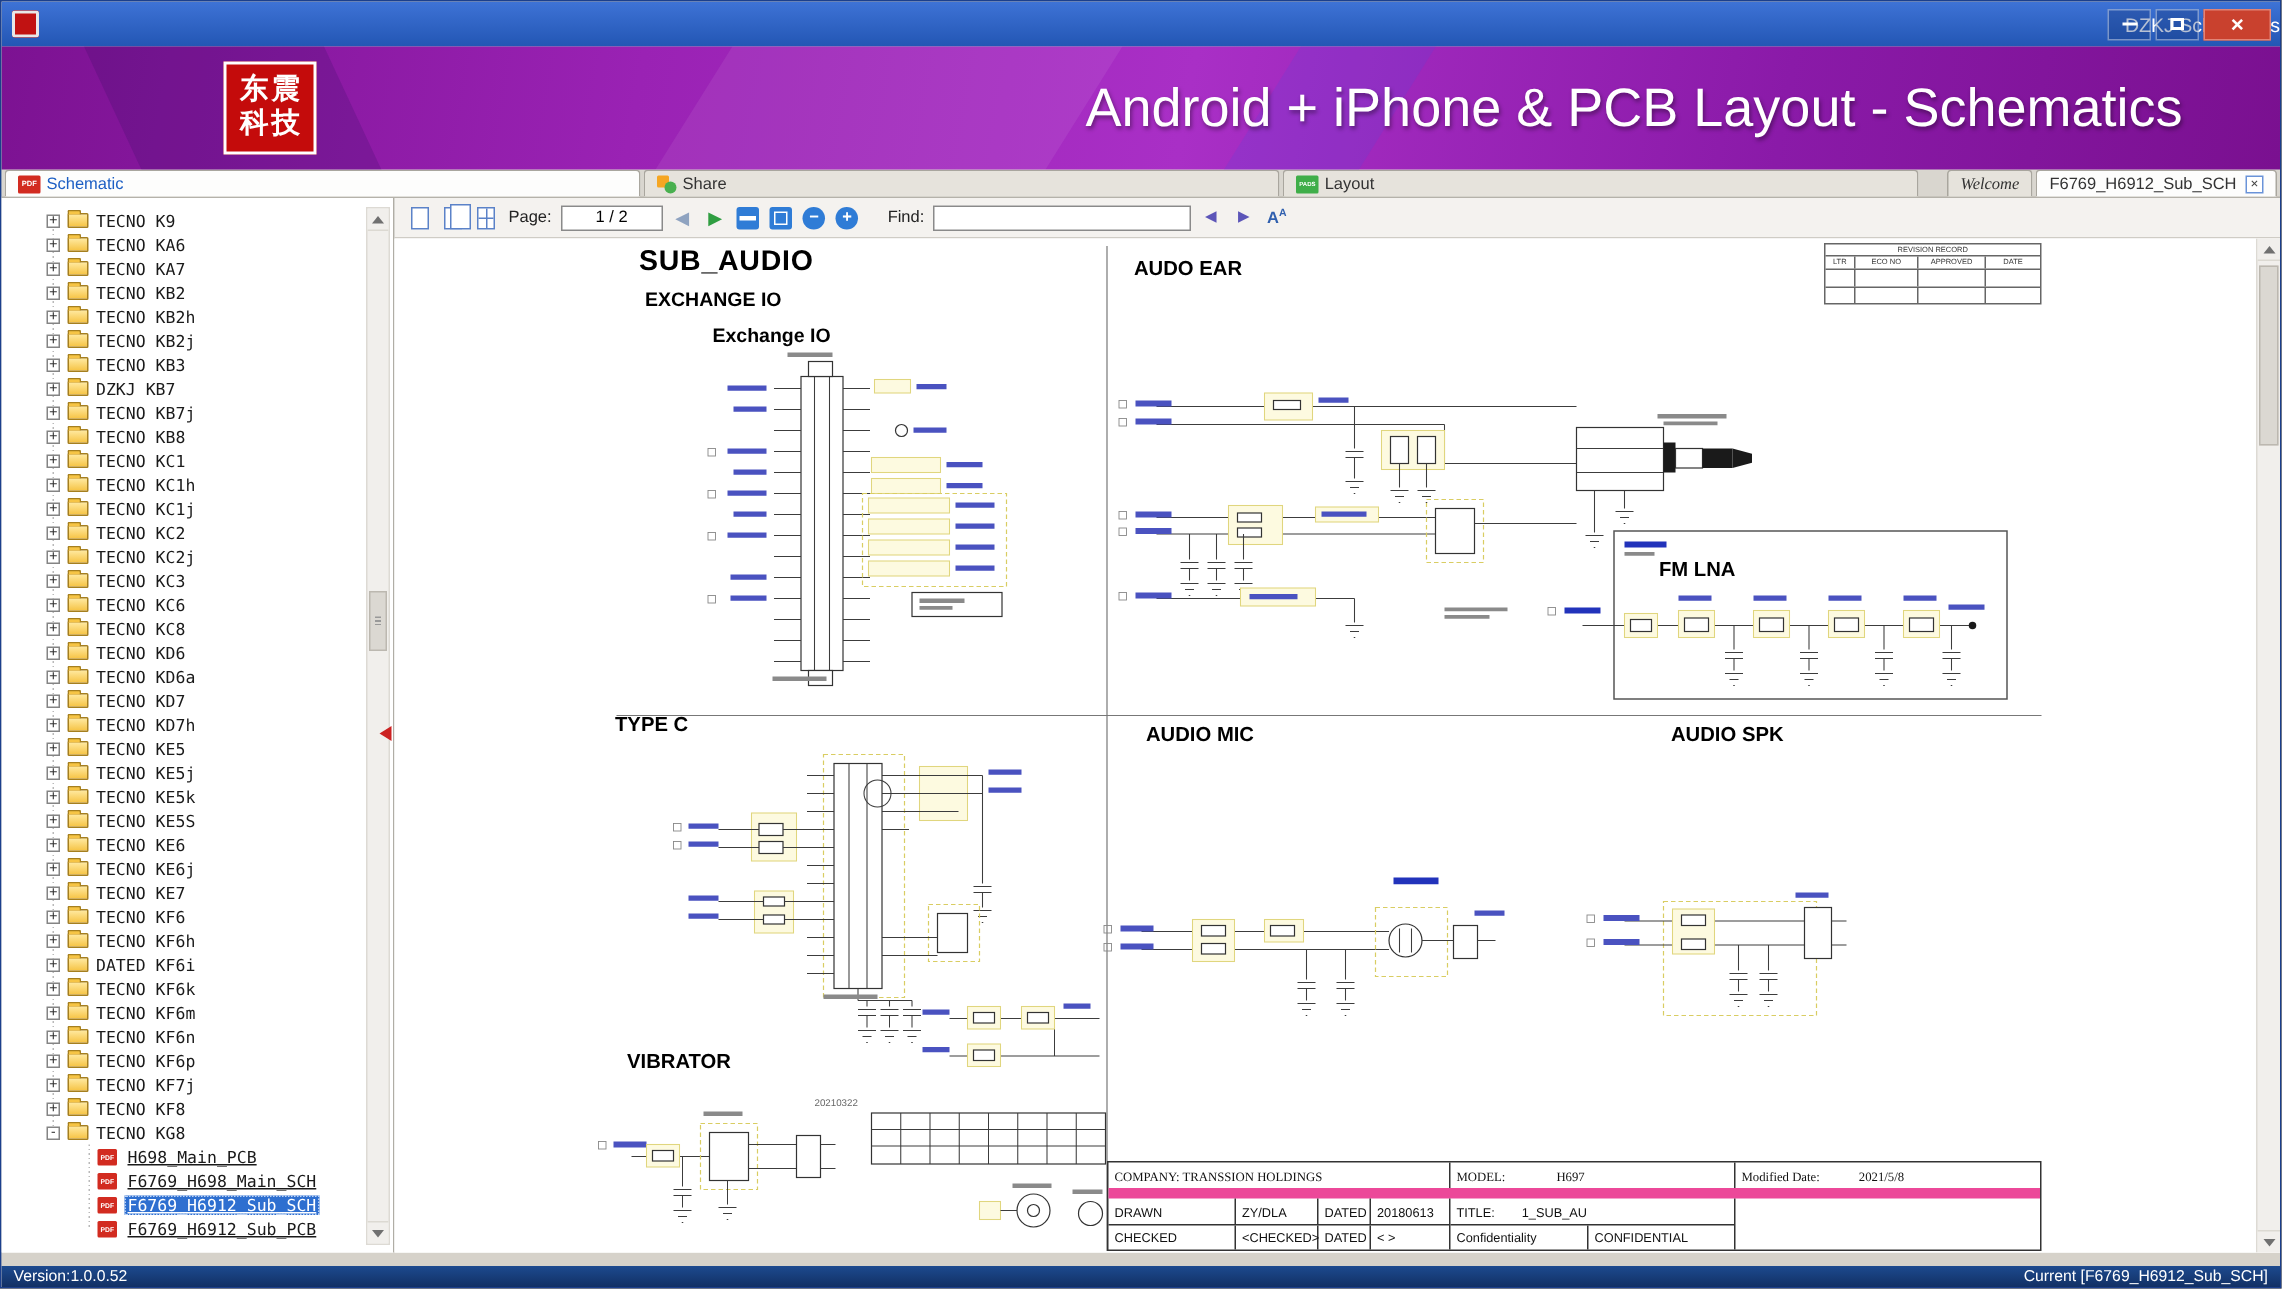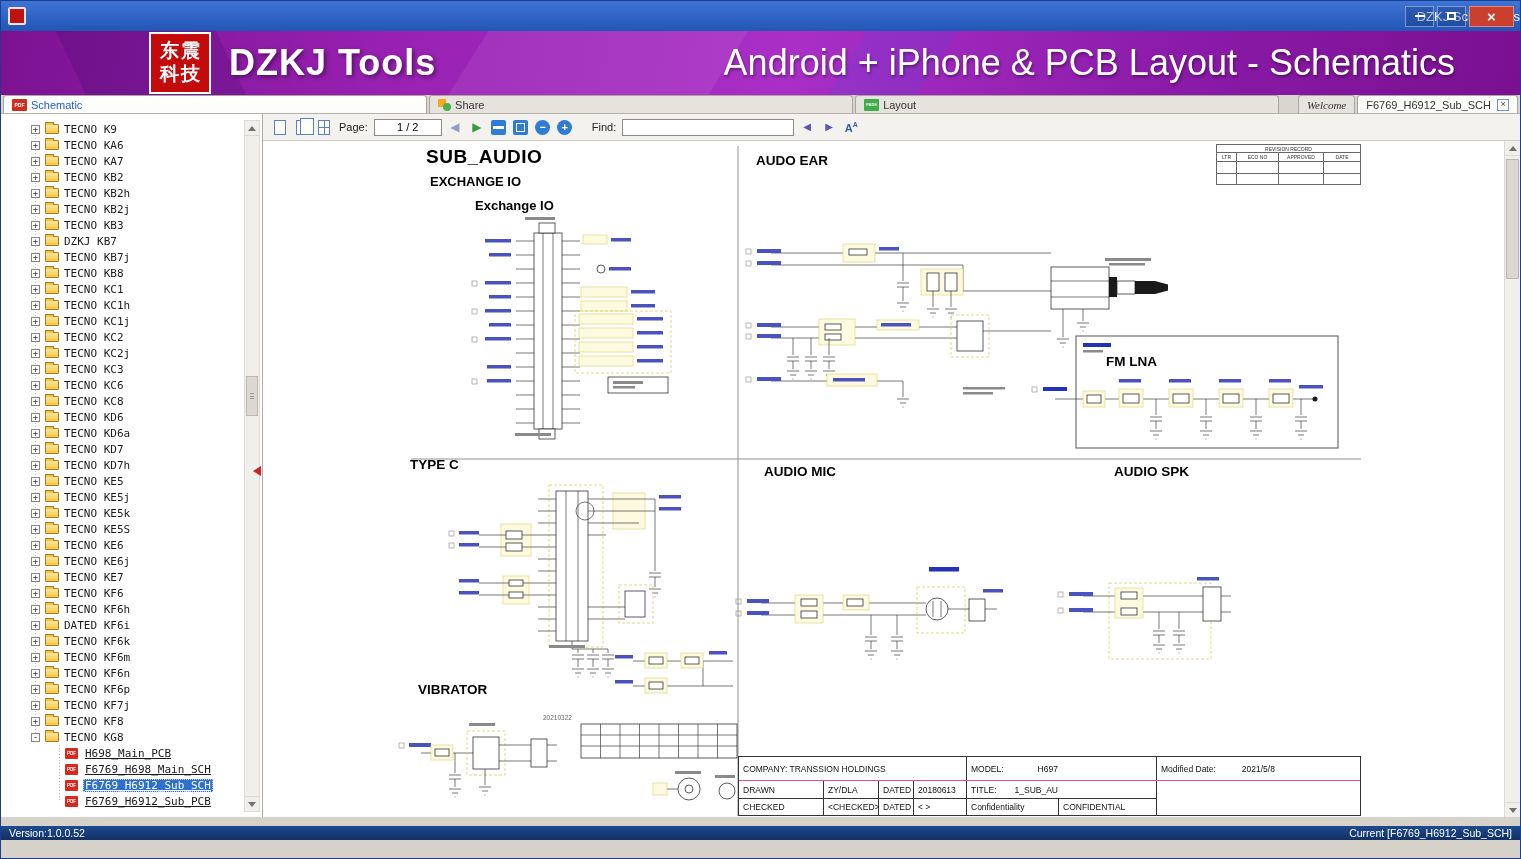--- a/index.html
+++ b/index.html
@@ -13,21 +13,21 @@
   .titlebar { height:30px; background:linear-gradient(#3e73d6,#2356b4); display:flex; align-items:center; position:relative; color:#fff; }
   .titlebar-icon { width:18px; height:18px; margin-left:7px; background:#c11212; border-radius:2px; z-index:2; box-shadow:inset 0 0 0 2px #e8e8e8, inset 0 0 0 4px #c11212; }
   .titlebar-title { position:absolute; left:0; right:0; text-align:right; font-size:13px; }
   .win-buttons { margin-left:auto; display:flex; gap:3px; margin-right:6px; z-index:2; }
   .win-btn { width:29px; height:21px; display:flex; align-items:center; justify-content:center; border:1px solid rgba(255,255,255,.4); background:rgba(18,48,110,.3); cursor:default; }
   .win-btn.close { width:45px; background:#c9412e; border-color:#e28476; }
   .glyph-min { width:10px; height:2px; background:#fff; }
   .glyph-max { width:9px; height:8px; border:2px solid #fff; }
   .glyph-close { font-size:15px; font-weight:bold; line-height:1; }
   
-  .banner { height:64px; position:relative; display:flex; align-items:center; overflow:hidden;
+  .banner { height:82px; position:relative; display:flex; align-items:center; overflow:hidden;
     background:linear-gradient(100deg,#7c1292 0%,#9a22b4 28%,#a92fc6 52%,#8a1aa8 78%,#7a1090 100%); }
   .banner .streak1 { position:absolute; left:30%; top:-20px; width:260px; height:140px; background:rgba(255,255,255,.07); transform:skewX(-32deg); }
   .banner .streak2 { position:absolute; left:55%; top:-20px; width:90px; height:140px; background:rgba(90,70,220,.22); transform:skewX(-32deg); }
   .banner .streak3 { position:absolute; left:5%; top:-30px; width:160px; height:150px; background:rgba(40,10,90,.18); transform:skewX(25deg); }
   .logo { width:62px; height:62px; margin-left:148px; background:#c40b0b; border:2px solid #fff; color:#fff;
     display:flex; flex-direction:column; align-items:center; justify-content:center; font-weight:bold;
     font-size:19px; line-height:1.2; letter-spacing:2px; text-indent:2px; z-index:1; }
   .banner-title { margin-left:18px; font-size:36px; font-weight:bold; color:#fff; letter-spacing:1px; text-shadow:2px 2px 4px rgba(0,0,0,.45); z-index:1; }
   .banner-subtitle { margin-left:auto; margin-right:65px; font-size:36px; color:#fff; text-shadow:1px 2px 3px rgba(0,0,0,.4); z-index:1; }
   
@@ -127,21 +127,21 @@
   .rev-head { display:flex; height:9px; border-bottom:1px solid #666; }
   .rev-head span { text-align:center; line-height:9px; border-right:1px solid #666; }
   .rev-head span:last-child { border-right:none; }
   .rev-row { display:flex; height:11px; }
   .rev-row + .rev-row { border-top:1px solid #666; }
   .rev-row span { border-right:1px solid #666; }
   .rev-row span:last-child { border-right:none; }
   .rc1 { width:20px; } .rc2 { width:42px; } .rc3 { width:45px; } .rc4 { flex:1; }
   
   .tblock { position:absolute; left:475px; top:615px; width:623px; height:60px; border:1px solid #333; background:#fff; font-size:8.5px; color:#111; }
-  .tb-r1 { height:24px; display:flex; border-bottom:1px solid #ec4899; }
+  .tb-r1 { height:24px; display:flex; border-bottom:7px solid #ec4899;font-family:Liberation Serif, serif; }
   .tb-c { border-right:1px solid #333; display:flex; align-items:center; padding-left:4px; height:100%; }
   .tb-company { width:228px; }
   .tb-model { width:190px; gap:34px; }
   .tb-mod { flex:1; border-right:none; gap:26px; }
   .tb-bottom { display:flex; height:34px; }
   .tb-left { width:228px; border-right:1px solid #333; }
   .tb-mid { width:190px; border-right:1px solid #333; }
   .tb-right { flex:1; display:flex; align-items:stretch; }
   .tb-row { height:17px; display:flex; align-items:center; }
   .tb-row.top { border-top:1px solid #333; }
@@ -179,21 +179,20 @@
   </div>
 
   <div class="banner">
     <div class="streak1"></div>
     <div class="streak2"></div>
     <div class="streak3"></div>
     <div class="logo">
       <span>东震</span>
       <span>科技</span>
     </div>
-    <div class="banner-title">DZKJ Tools</div>
     <div class="banner-subtitle">Android + iPhone &amp; PCB Layout - Schematics</div>
   </div>
 
   <div class="tabbar">
     <div class="tab app active">
       <span class="badge pdf">PDF</span>
       <span class="tab-label blue">Schematic</span>
     </div>
     <div class="tab app">
       <span class="share-ic"></span>

